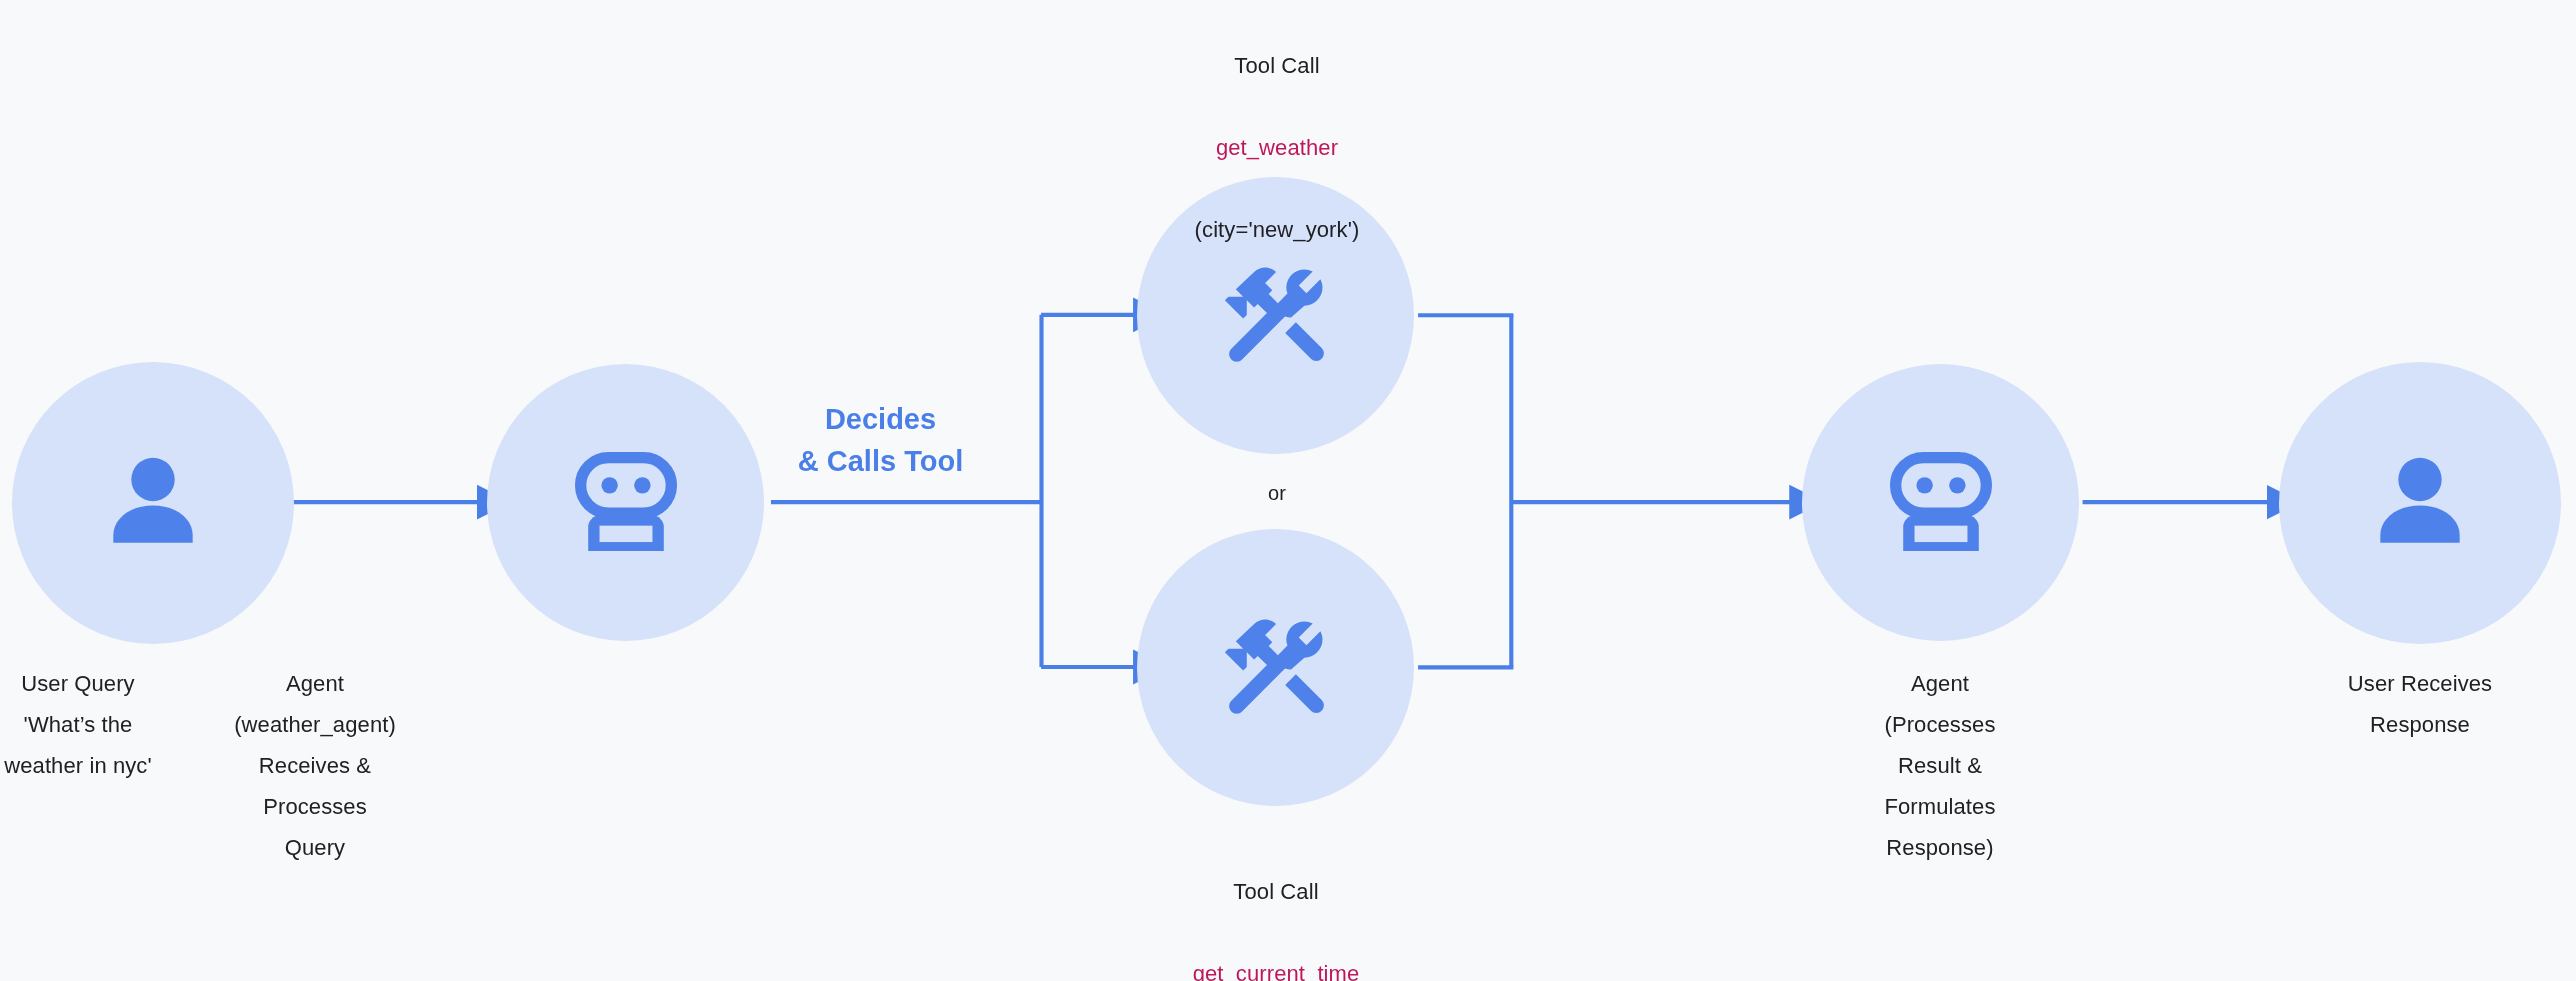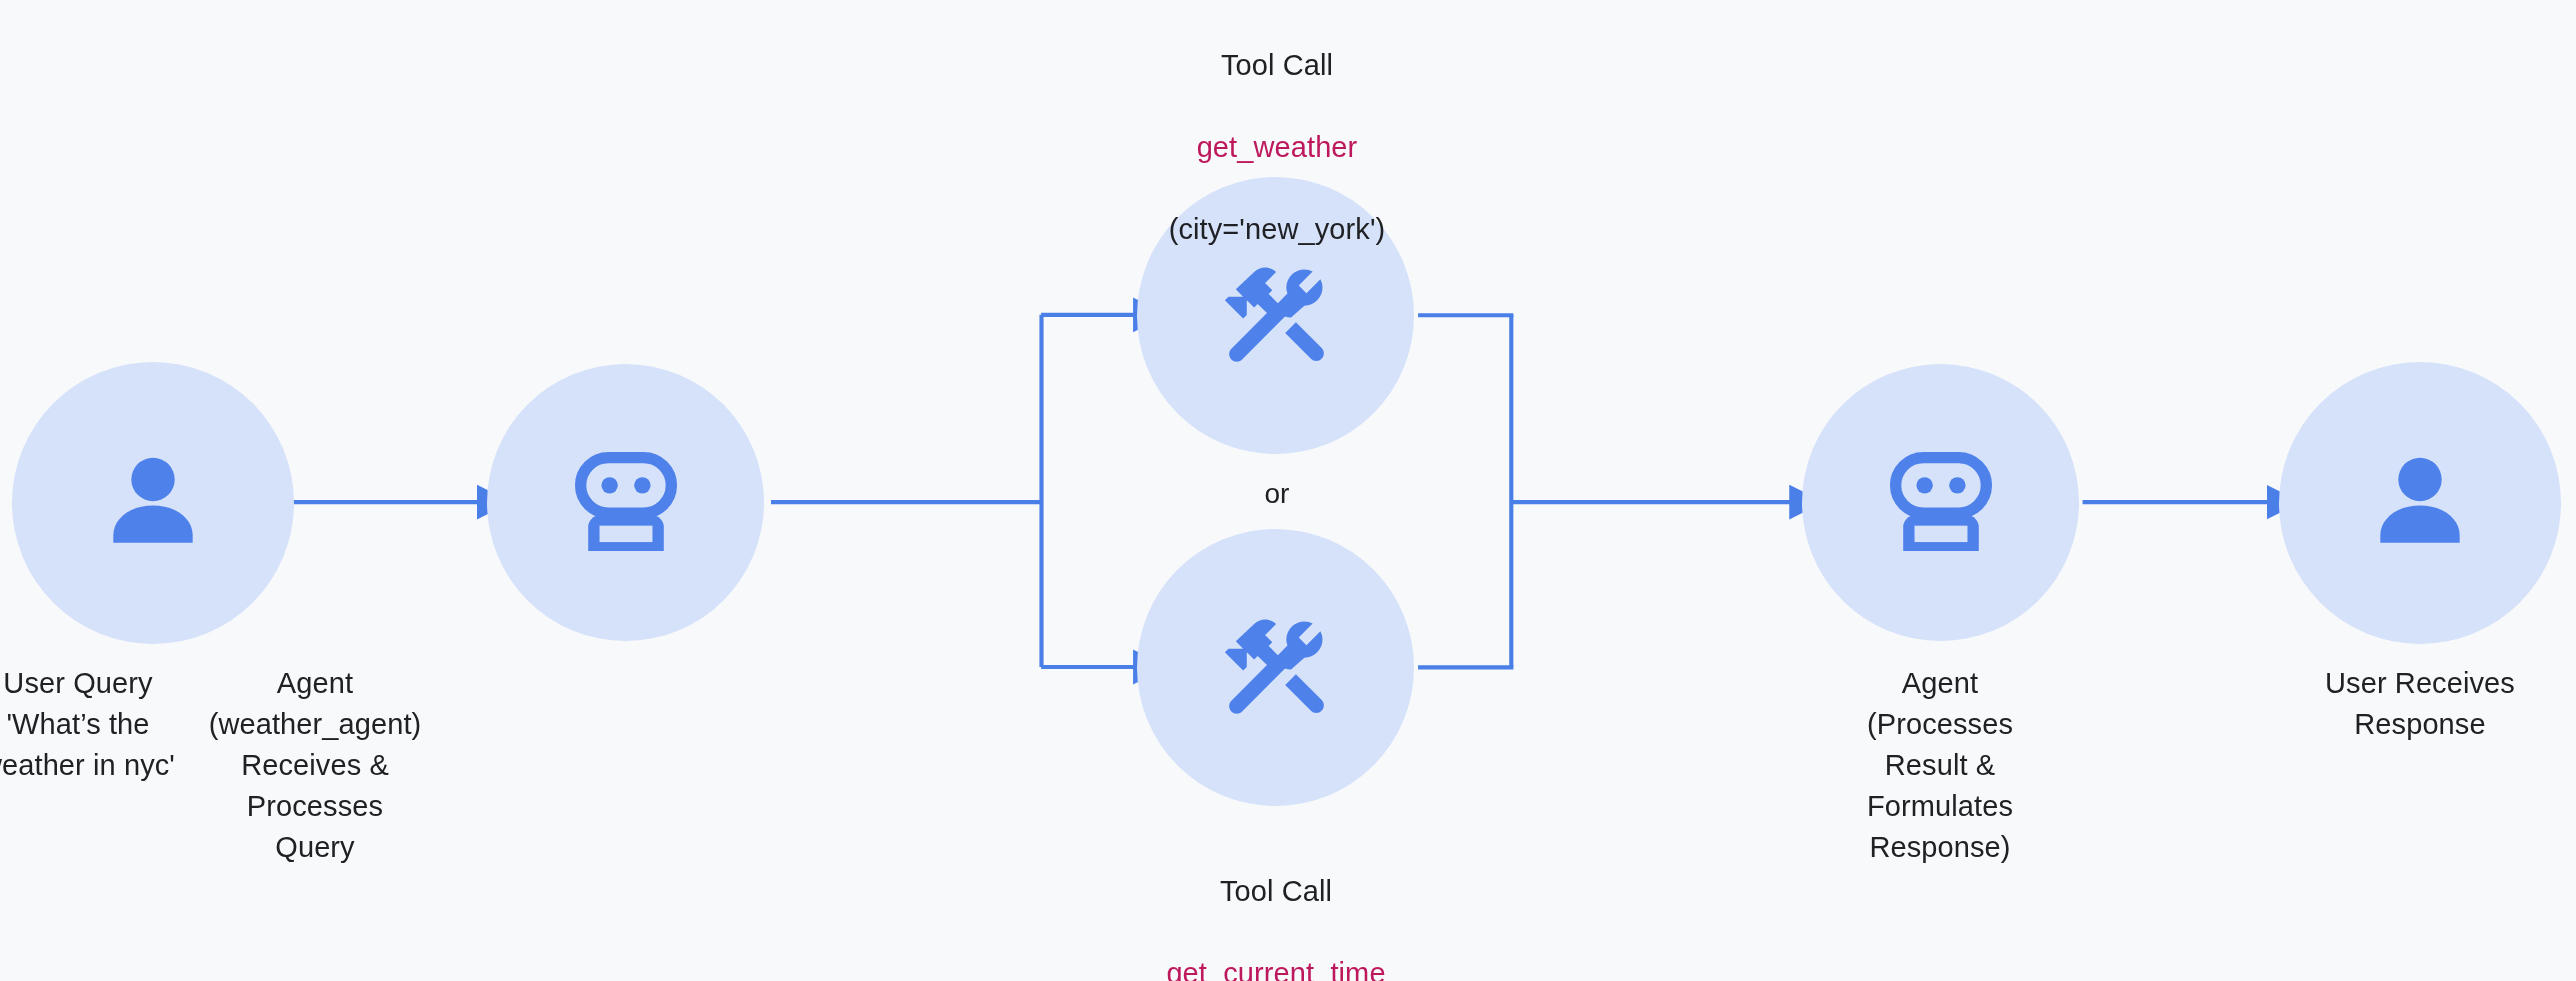--- a/index.html
+++ b/index.html
@@ -43,21 +43,21 @@
   .node-circle.sz-agent  { width: 277px; height: 277px; }
   .node-circle.sz-tool   { width: 277px; height: 277px; }
 
   .node-icon { display: block; }
 
   
   .caption {
     position: absolute;
     text-align: center;
     color: #202124;
-    font-size: 29px;
+    font-size: 22px;
     line-height: 41px;
     letter-spacing: 0.1px;
     white-space: pre-line;
   }
   .fn-name {
     display: block;
     color: #be185d;
   }
 
   
@@ -68,21 +68,21 @@
     font-size: 29px;
     line-height: 42px;
     font-weight: bold;
     white-space: pre-line;
   }
 
   .or-label {
     position: absolute;
     text-align: center;
     color: #202124;
-    font-size: 28px;
+    font-size: 20px;
     line-height: 33px;
   }
 </style>
 </head>
 <body>
 
 <div id="diagram">
 
   <svg id="connectors" viewBox="0 0 3108 1184" xmlns="http://www.w3.org/2000/svg">
     <defs>
@@ -130,20 +130,22 @@
       <path d="M20 69 a9 9 0 0 1 9 -9 L71 60 a9 9 0 0 1 9 9 L80 88 L20 88 Z" fill="#4e82ea"></path>
       <rect x="29" y="68" width="42" height="13" fill="#d6e2fa"></rect>
     </svg>
   </div>
   <div class="caption" style="left:174px; top:663px; width:282px;">Agent
 (weather_agent)
 Receives &amp;
 Processes
 Query</div>
 
+  <div class="edge-label" style="left:756px; top:398px; width:249px;">Decides
+&amp; Calls Tool</div>
 
   <div class="node-circle sz-tool" style="left:1137px; top:177px;">
     <svg class="node-icon" width="124" height="124" viewBox="0 0 24 24" xmlns="http://www.w3.org/2000/svg">
       <path fill="#4e82ea" d="M13.78 15.3l2.07-2.07 4.99 4.98c.57.57.57 1.5 0 2.08a1.47 1.47 0 0 1-2.08 0l-4.98-5.0z"></path>
       <path fill="#4e82ea" d="M17.5 10c1.93 0 3.5-1.57 3.5-3.5 0-.58-.16-1.12-.41-1.6l-2.7 2.7-1.49-1.49 2.7-2.7c-.48-.25-1.02-.41-1.6-.41C15.57 3 14 4.57 14 6.5c0 .41.08.8.21 1.16l-1.85 1.85-1.78-1.78.71-.71-1.4-1.4 2.12-2.12c-1.17-1.17-3.07-1.17-4.24 0L4.22 6.84l1.41 1.41H2.81L2.1 8.96l3.54 3.54.71-.71V8.96l1.41 1.41.71-.71 1.78 1.78-6.89 6.89c-.57.57-.57 1.5 0 2.08.57.57 1.5.57 2.08 0l8.31-8.31c.36.13.75.21 1.16.21z"></path>
     </svg>
   </div>
   <div class="caption" style="left:1165px; top:4.1px; width:224px;">
     <span>Tool Call</span><br>
     <span class="fn-name">get_weather</span>

